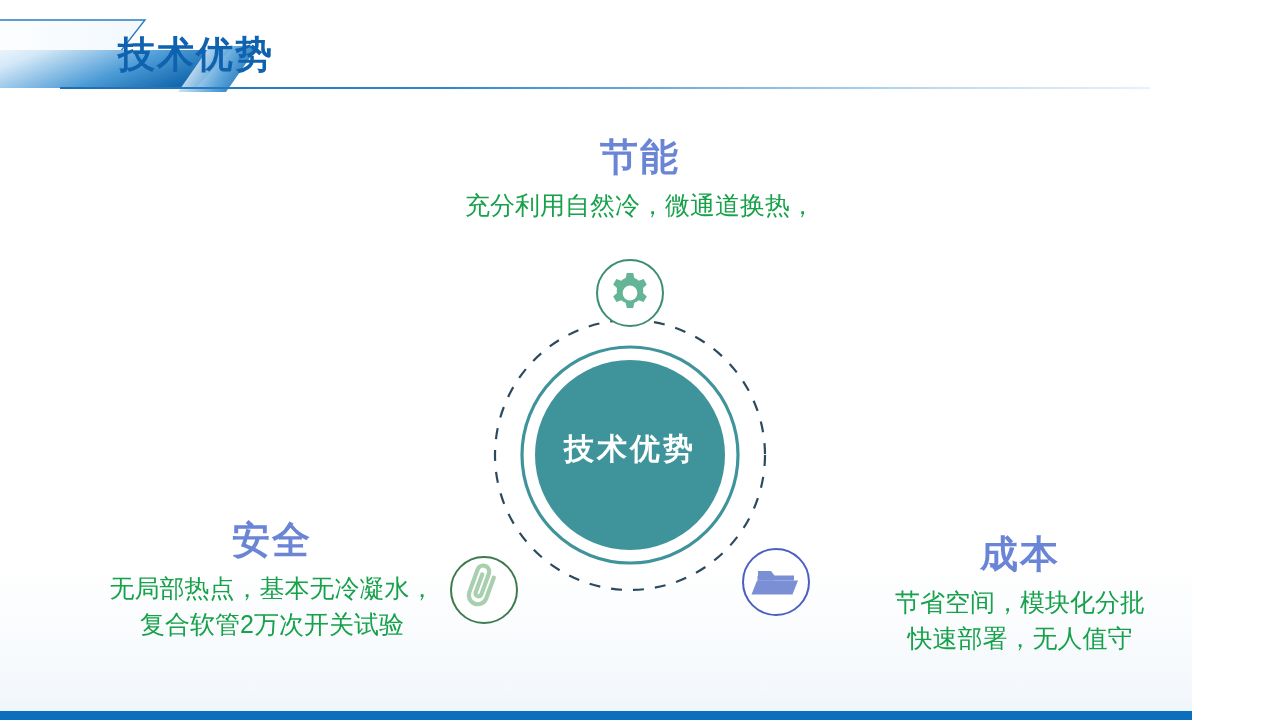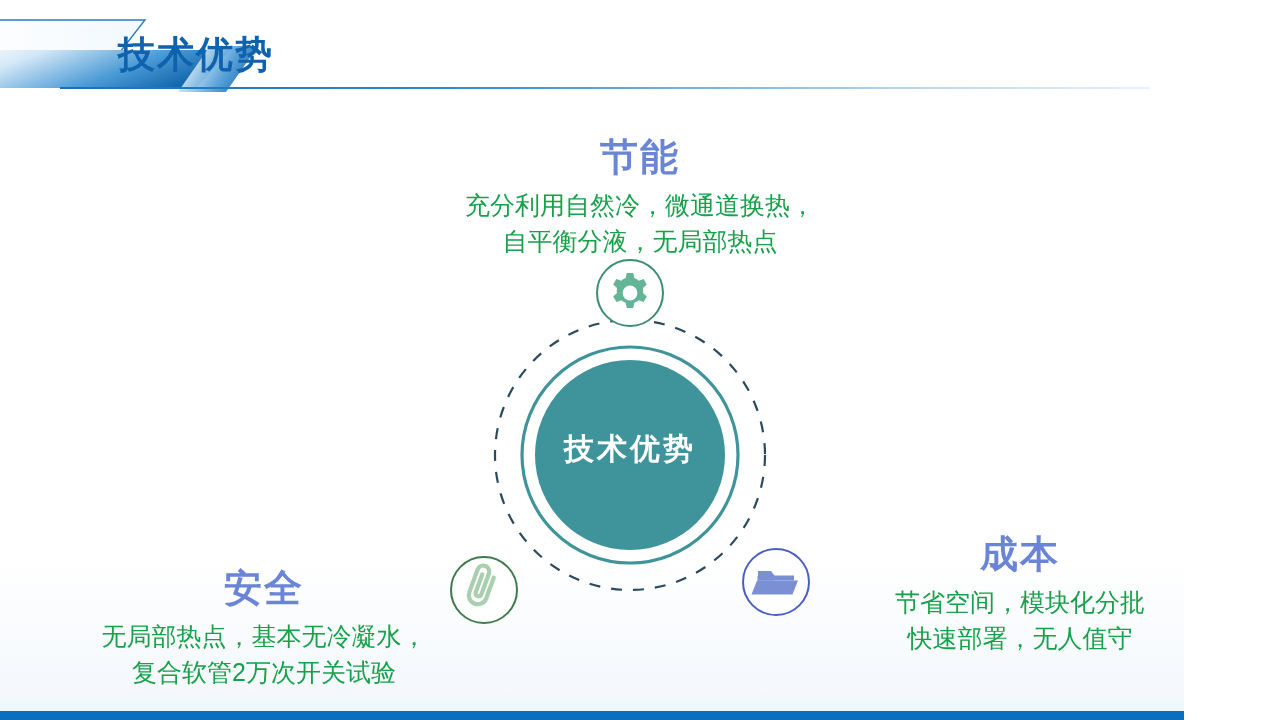--- a/index.html
+++ b/index.html
@@ -12,20 +12,21 @@
     overflow: hidden;
     font-family: "Liberation Sans", "DejaVu Sans", sans-serif;
     background: #ffffff;
   }
   .slide {
     position: relative;
     width: 1184px;
     height: 720px;
     background: linear-gradient(180deg, #ffffff 0%, #ffffff 78%, #f4f8fc 96%, #eef4fa 100%);
     overflow: hidden;
+    padding-left: 8px;
   }
 
   
   .header {
     position: absolute;
     left: 0;
     top: 0;
     width: 1280px;
     height: 92px;
   }
@@ -109,24 +110,23 @@
     line-height: 1.44;
     white-space: nowrap;
   }
 
   .callout-top {
     left: 340px;
     top: 135px;
     width: 600px;
   }
   .callout-left {
-    left: 44px;
+    left: 52px;
     top: 518px;
     width: 440px;
-    margin-top: 48px;
   }
   .callout-right {
     left: 800px;
     top: 532px;
     width: 440px;
   }
 
   
   .footer-bar {
     position: absolute;
@@ -227,21 +227,20 @@
     </g>
   </svg>
 
   <div class="center-label" style="left:430px; top:255px;">
     <span>技术优势</span>
   </div>
 
   <div class="callout callout-top">
     <div class="c-title">节能</div>
     <div class="c-line">充分利用自然冷，微通道换热，</div>
-    <div class="c-line">自平衡分液，无局部热点</div>
   </div>
 
   <div class="callout callout-left">
     <div class="c-title">安全</div>
     <div class="c-line">无局部热点，基本无冷凝水，</div>
     <div class="c-line">复合软管2万次开关试验</div>
   </div>
 
   <div class="callout callout-right">
     <div class="c-title">成本</div>

